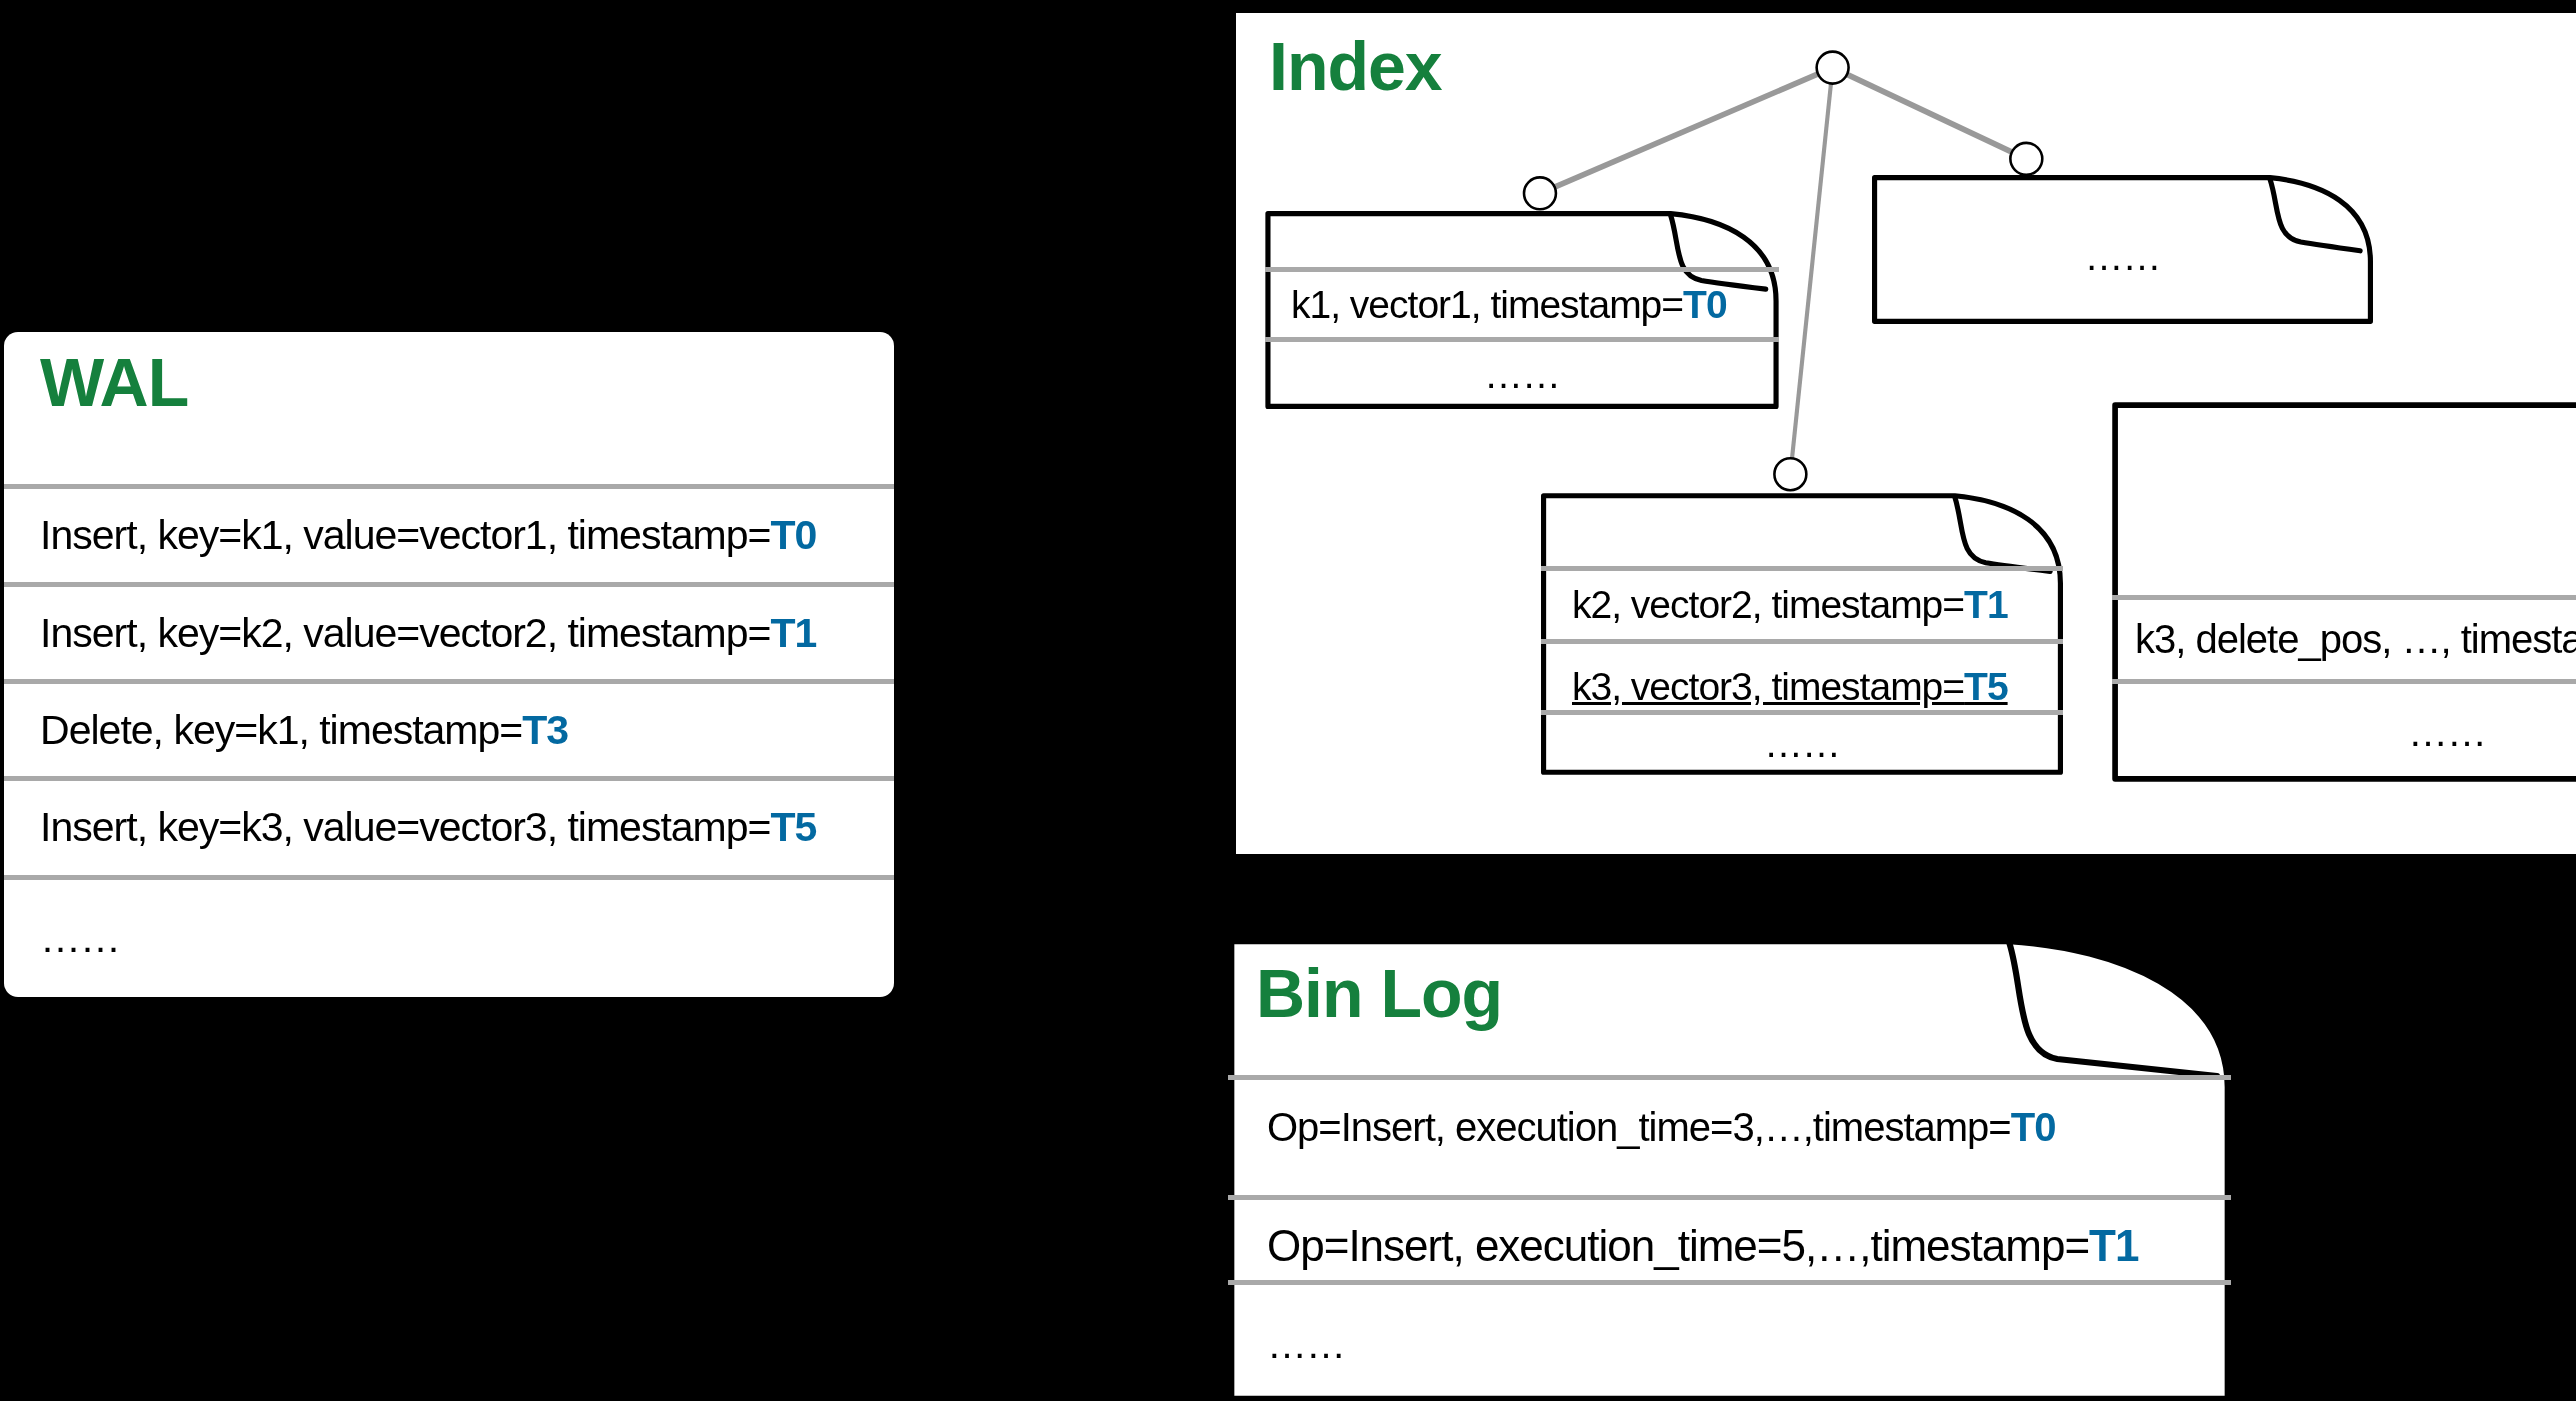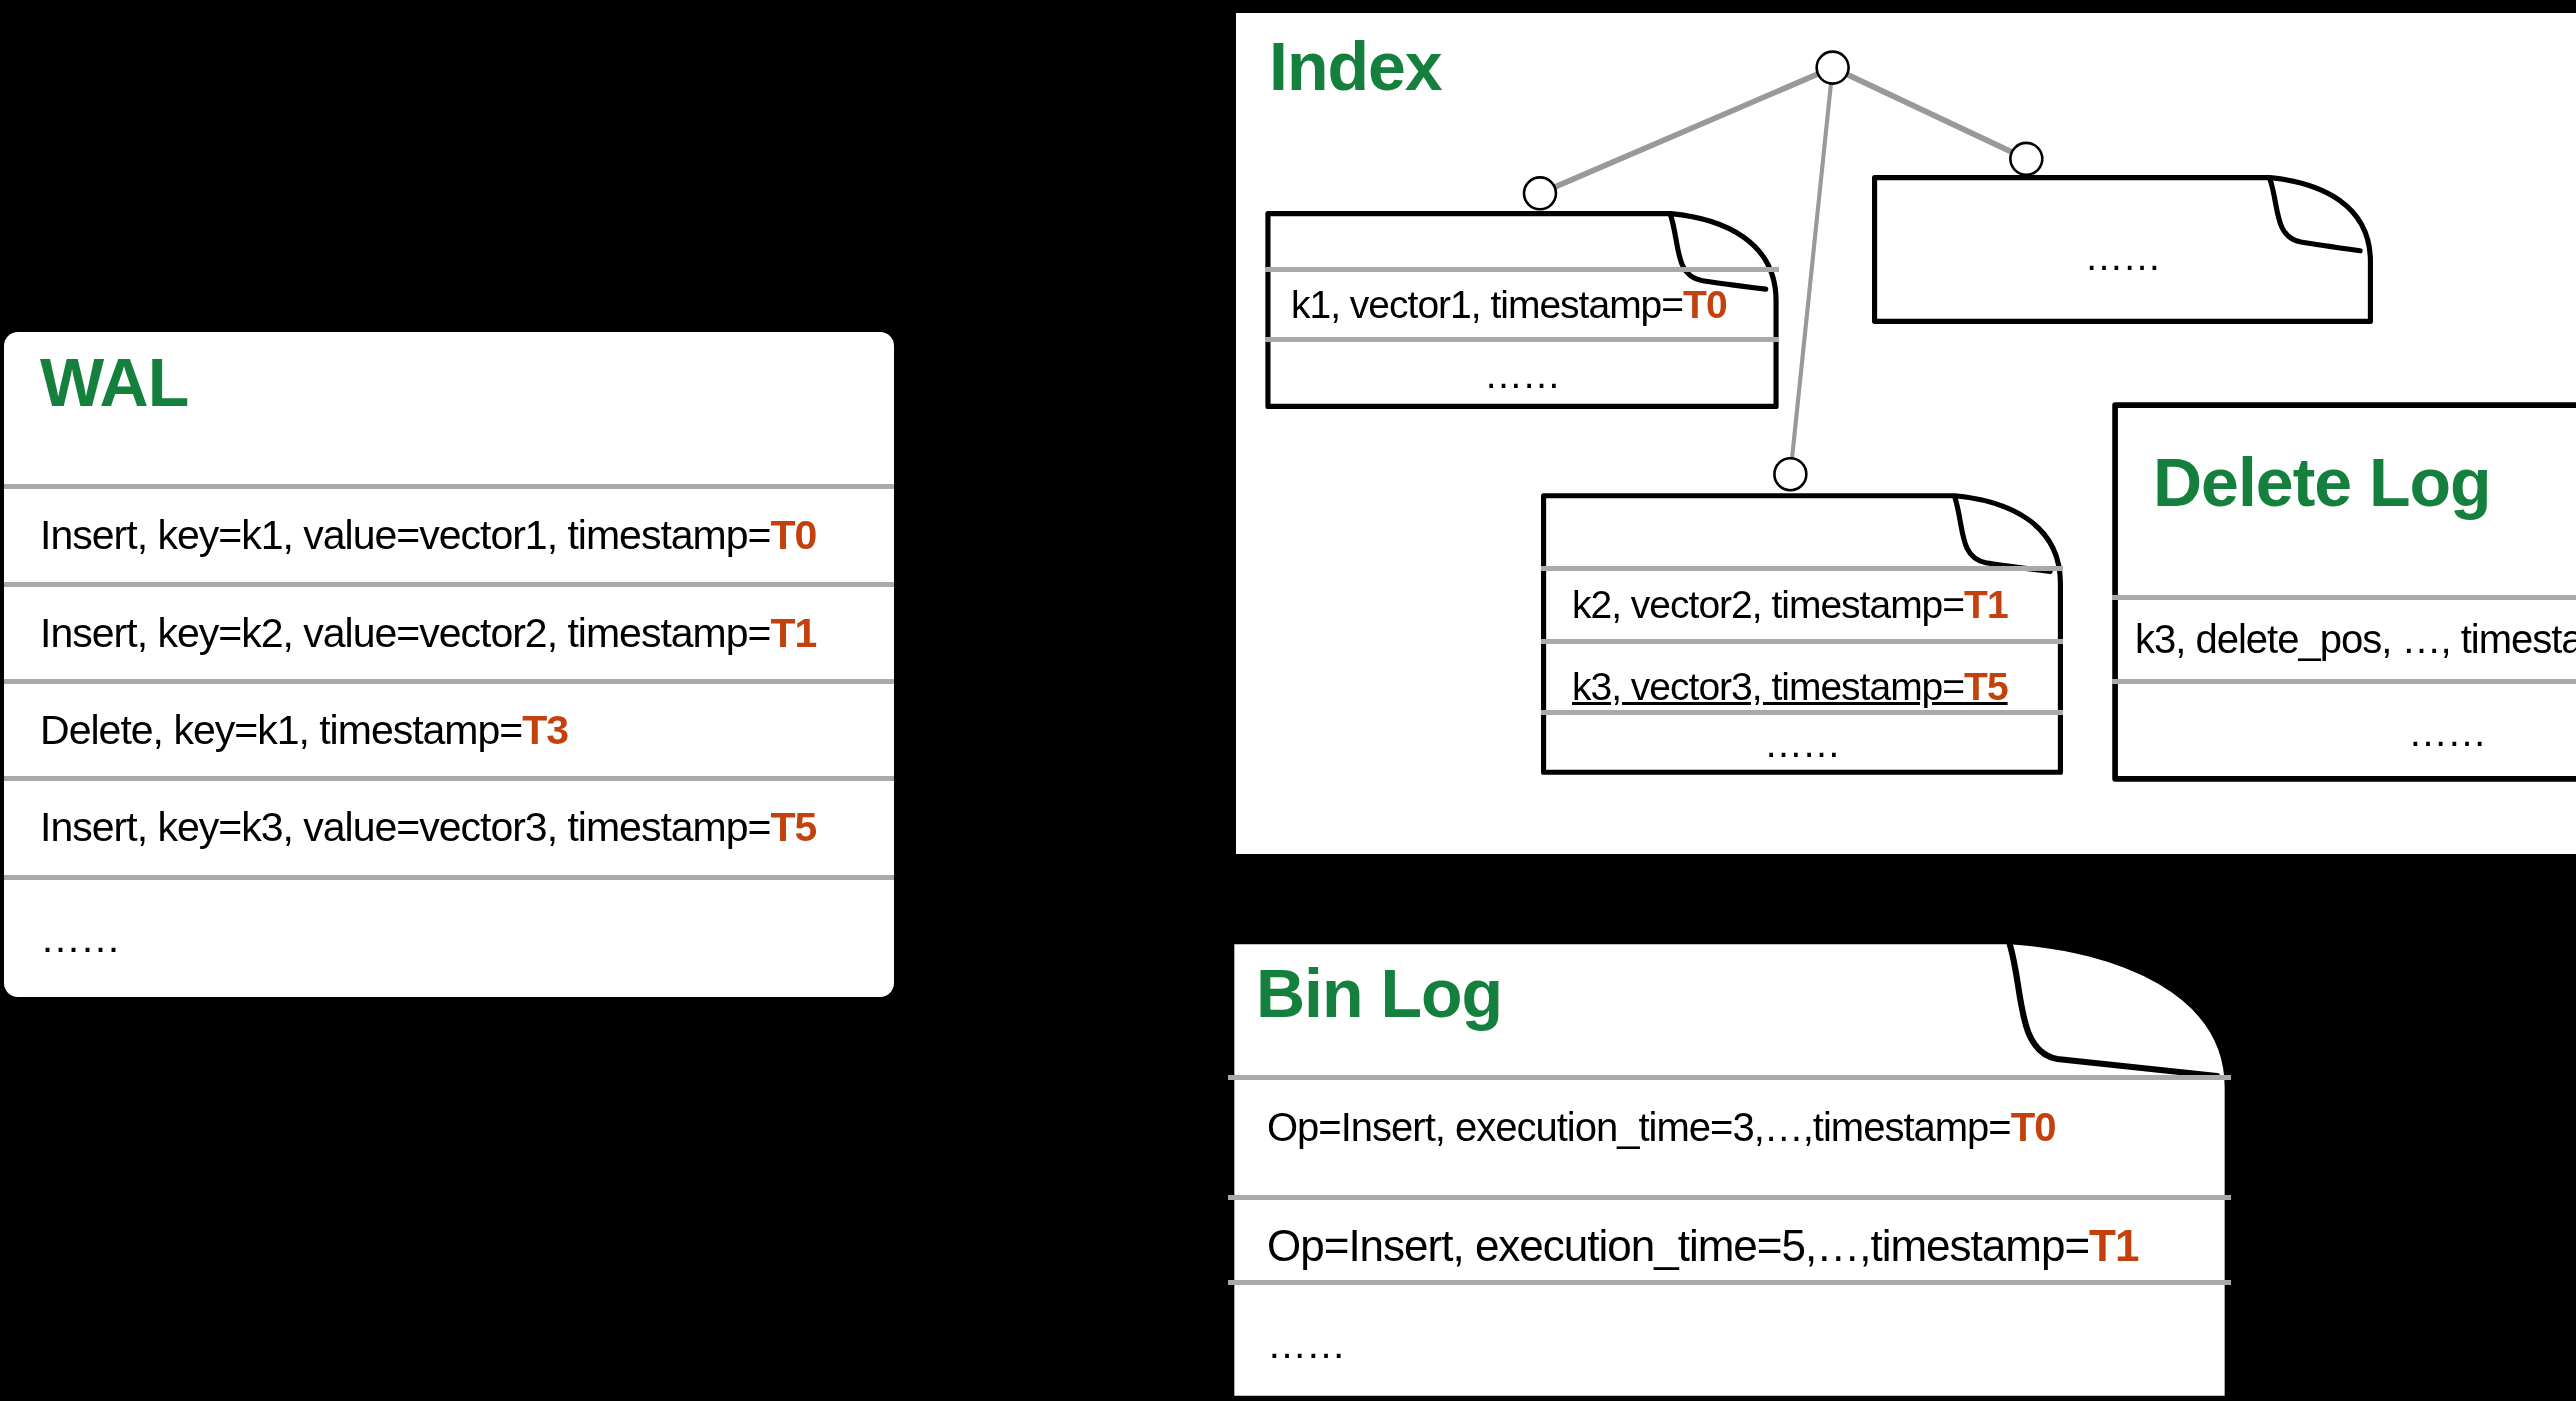--- a/index.html
+++ b/index.html
@@ -8,21 +8,21 @@
   .canvas{position:absolute;inset:0;background:#000;}
 
   
   .panel{position:absolute;background:#fff;}
   .rounded{border-radius:13.4px;}
   .title{position:absolute;font-weight:700;font-size:68px;line-height:1.15;
          letter-spacing:-1px;color:#15803d;white-space:nowrap;}
   .row{position:absolute;left:0;right:0;display:flex;align-items:center;
        box-sizing:border-box;border-top:5.7px solid #a9a9a9;
        font-size:41px;letter-spacing:-1px;white-space:nowrap;color:#000;}
-  .row .ts{color:#c2410c;font-weight:700;}
+  .row .ts{color:#0369a1;font-weight:700;}
   .row.center{justify-content:center;padding-left:0;}
   .doc{position:absolute;}
   .doc > svg.outline{position:absolute;inset:0;width:100%;height:100%;}
   .doc .rows{position:absolute;inset:0;}
   .layer{position:absolute;inset:0;width:100%;height:100%;}
   .z1{z-index:1}.z2{z-index:2}.z3{z-index:3}
 </style>
 </head>
 <body>
 
@@ -107,21 +107,20 @@
         </div>
       </div>
     </div>
 
     <div class="doc z2" style="left:876px;top:389px;width:670px;height:380px;">
       <svg class="outline" viewBox="0 0 1300 737">
         <path d="M6,6 L1000,6 C1150,18 1294,65 1294,195 L1294,731 L6,731 Z" fill="#ffffff" stroke="#000000" stroke-width="11" stroke-linejoin="round"></path>
         <path d="M1000,9 C1022,70 1010,138 1075,150 Q1120,156 1270,170" fill="none" stroke="#000000" stroke-width="11" stroke-linecap="round"></path>
       </svg>
       <div class="rows">
-        <div class="title" style="left:41px;top:41px;">Delete Log</div>
         <div class="row" style="top:193px;height:84px;padding-left:23px;font-size:40px;">
           <span>k3, delete_pos, …, timestamp=</span>
         </div>
         <div class="row center" style="top:277px;height:102px;font-size:40px;">
           <span>……</span>
         </div>
       </div>
     </div>
 
     <svg class="layer z3" viewBox="0 0 3057 1632" preserveAspectRatio="none" style="pointer-events:none;">

